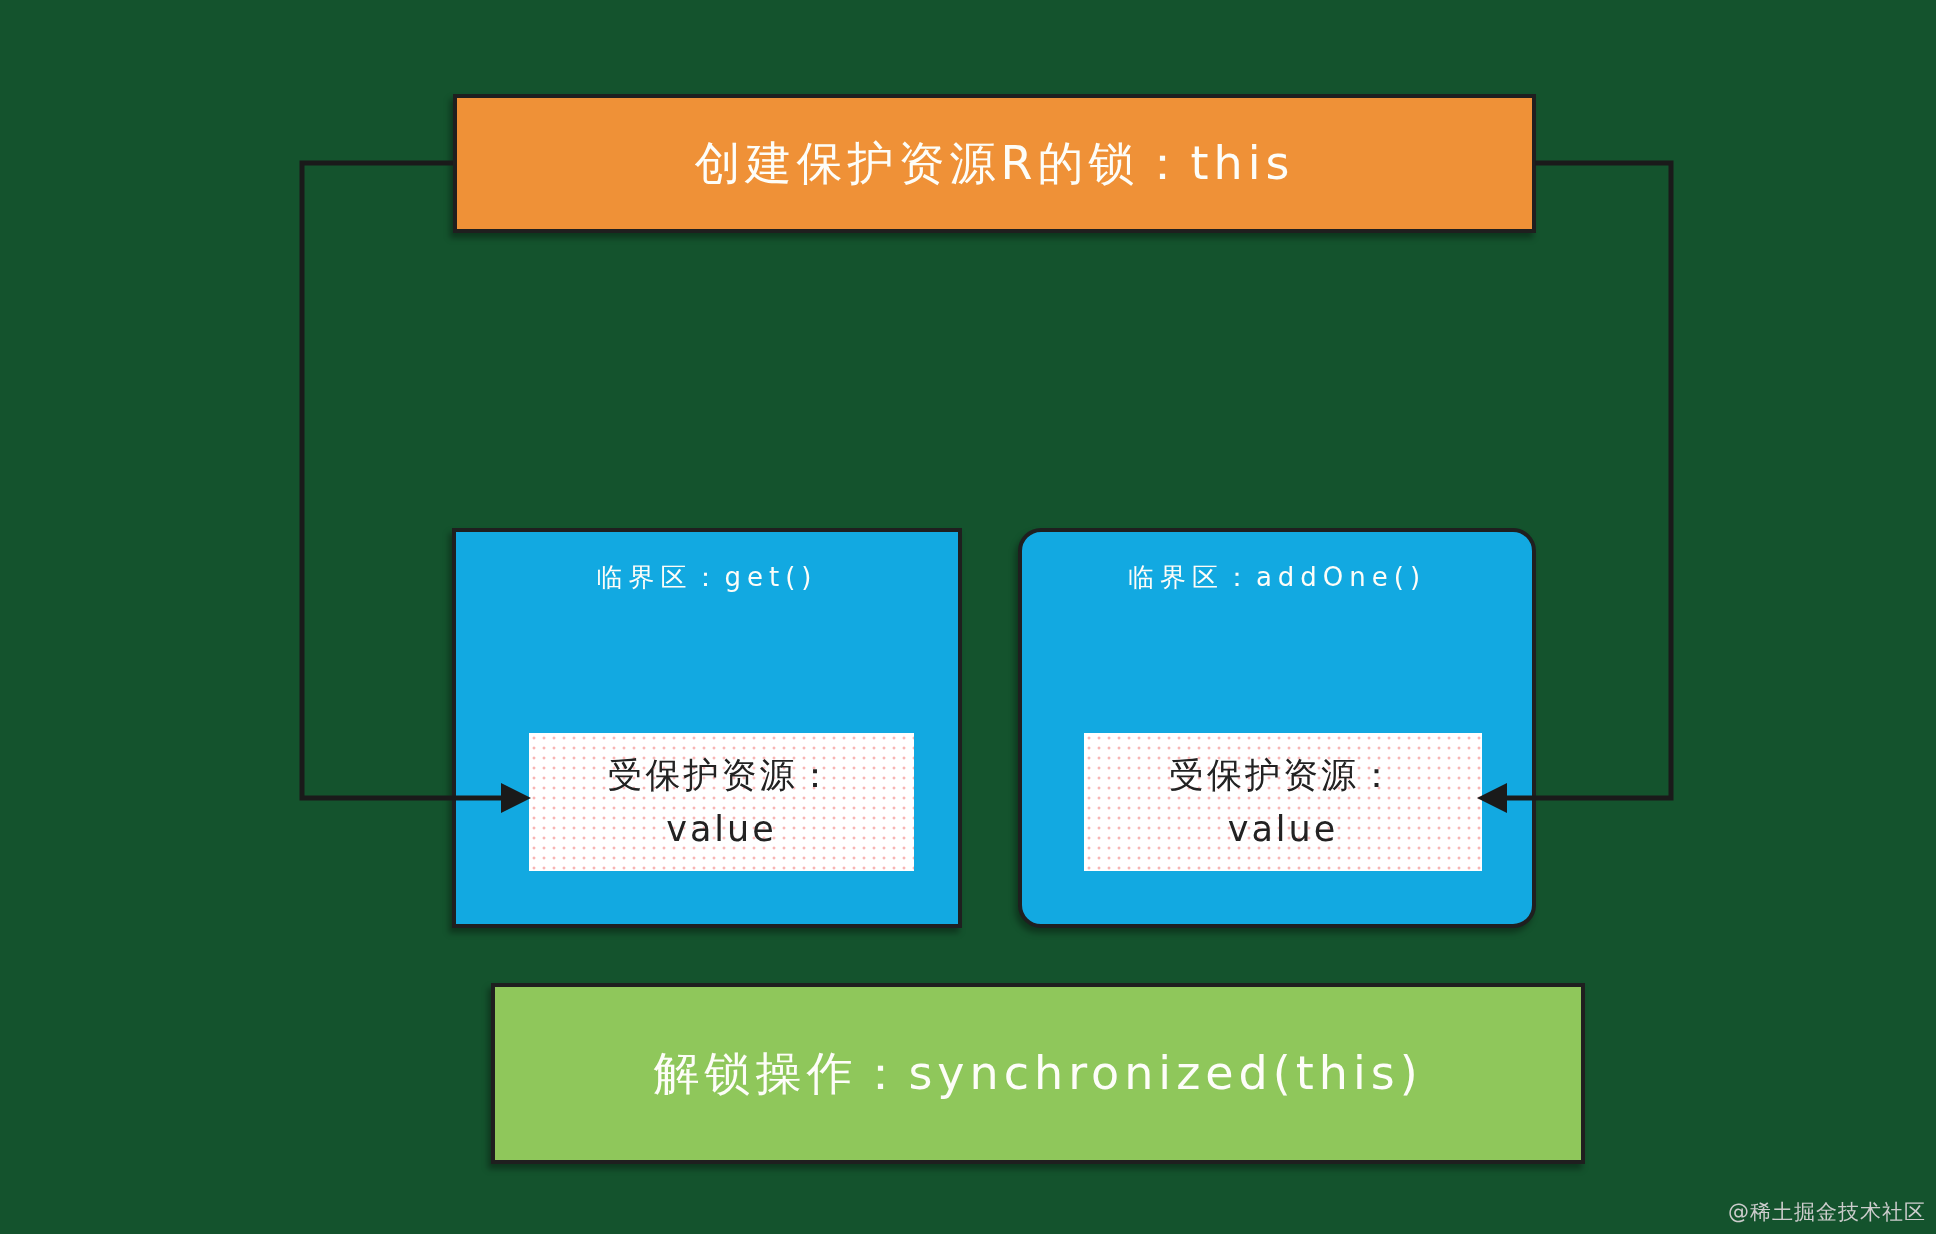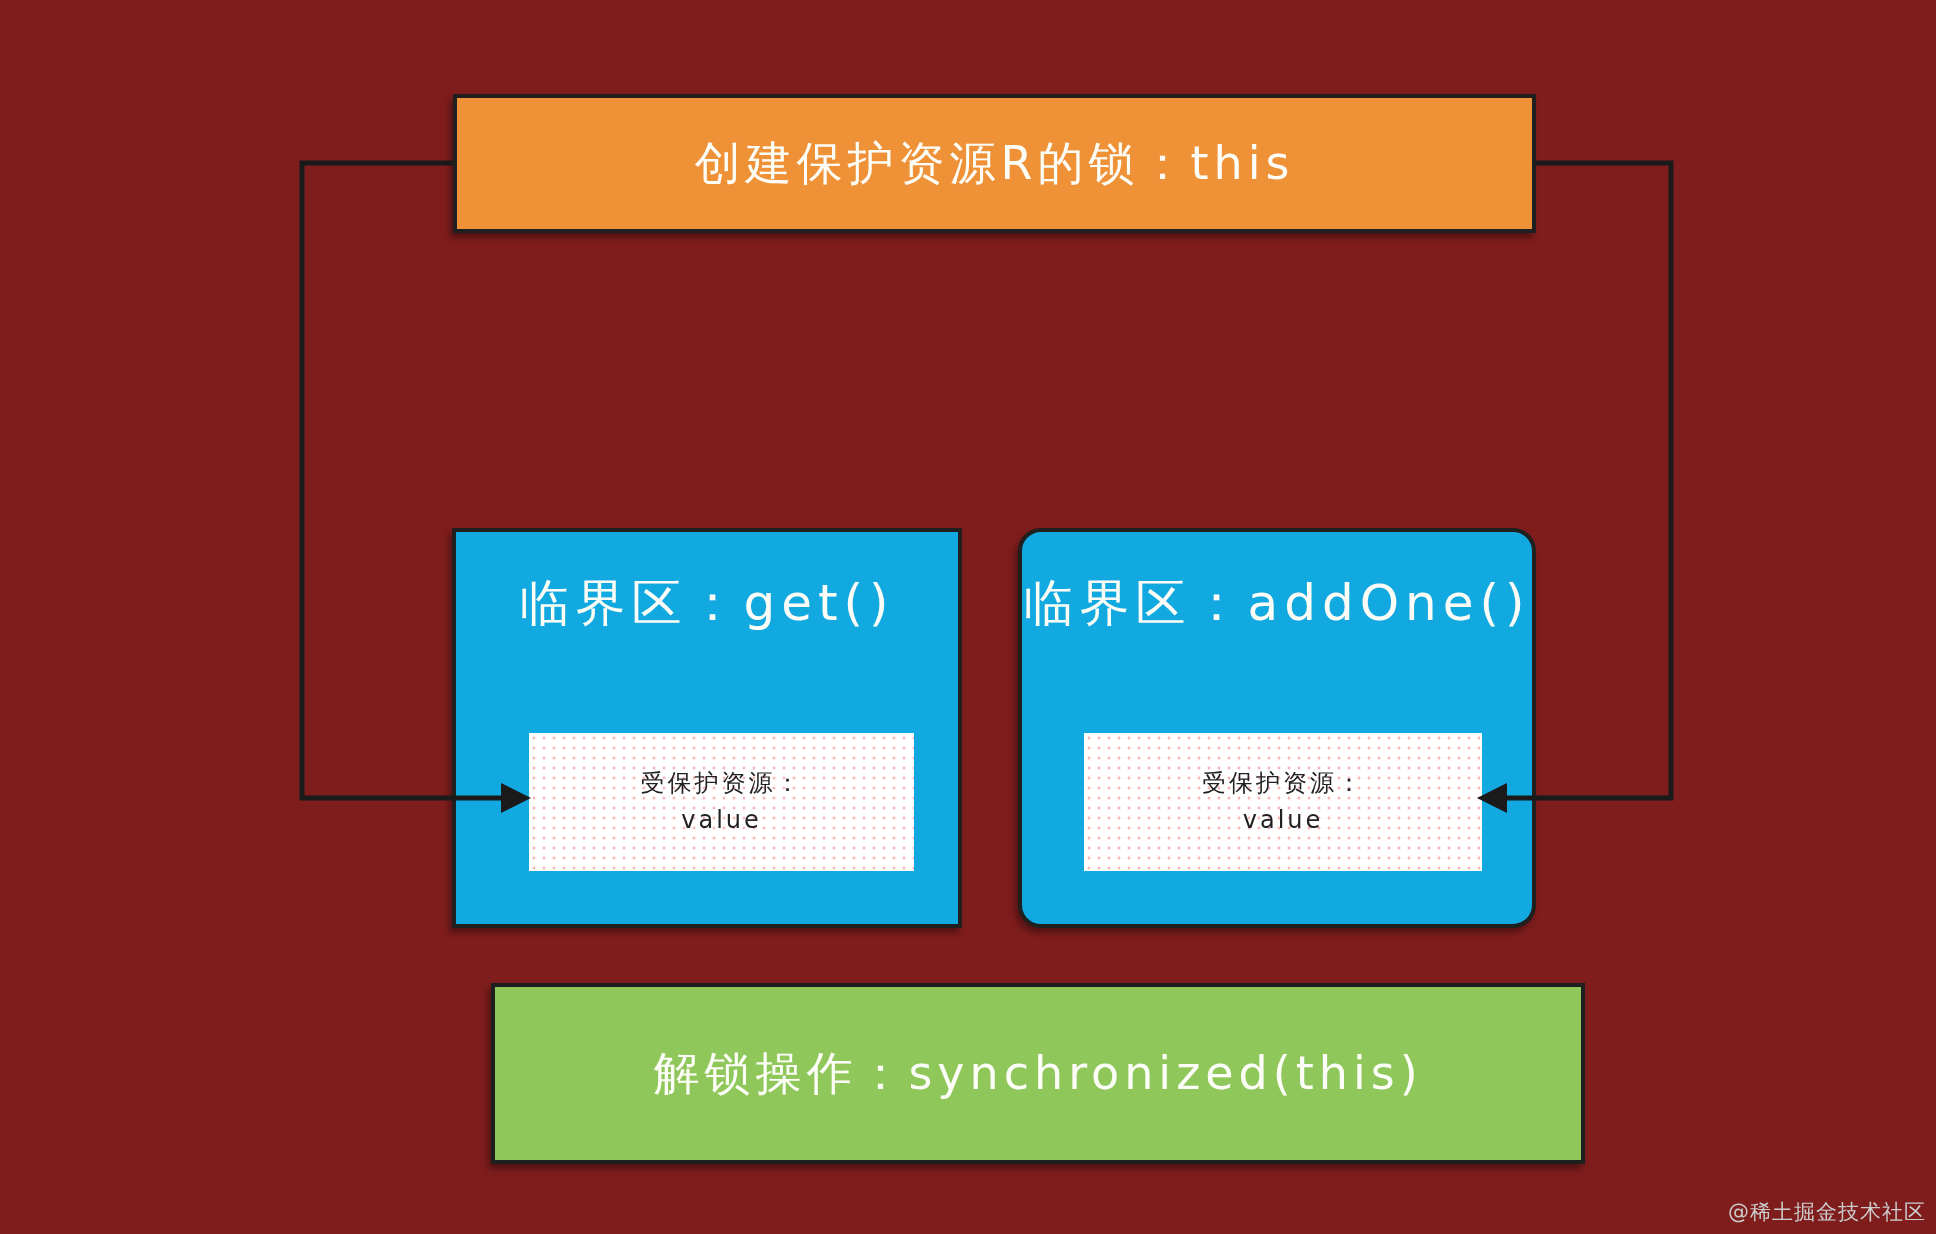--- a/index.html
+++ b/index.html
@@ -4,21 +4,21 @@
 <style>
   html, body {
     margin: 0;
     padding: 0;
     background: #ffffff;
   }
   .canvas {
     position: relative;
     width: 1936px;
     height: 1234px;
-    background: #7f1d1d;
+    background: #14532d;
     overflow: hidden;
     font-family: "DejaVu Sans", sans-serif;
   }
   .box {
     position: absolute;
     box-sizing: border-box;
     border: 4px solid #1f1f1f;
     display: flex;
     align-items: center;
     justify-content: center;
@@ -31,39 +31,39 @@
   .box-label {
     font-size: 46px;
     letter-spacing: 5px;
     white-space: nowrap;
     text-align: center;
   }
   .box--blue {
     align-items: flex-start;
   }
   .blue-title {
-    margin-top: 38px;
-    font-size: 50px;
+    margin-top: 28px;
+    font-size: 26px;
     letter-spacing: 6px;
     white-space: nowrap;
     text-align: center;
   }
   .resource-box {
     position: absolute;
     box-sizing: border-box;
     background-color: #ffffff;
     background-image: radial-gradient(rgba(242,120,120,0.55) 1.3px, rgba(0,0,0,0) 1.7px);
     background-size: 10px 10px;
     color: #222222;
     display: flex;
     flex-direction: column;
     align-items: center;
     justify-content: center;
     text-align: center;
-    font-size: 24px;
+    font-size: 35px;
     line-height: 1.55;
     letter-spacing: 3px;
   }
   .arrows {
     position: absolute;
     left: 0;
     top: 0;
     width: 1936px;
     height: 1234px;
     pointer-events: none;

